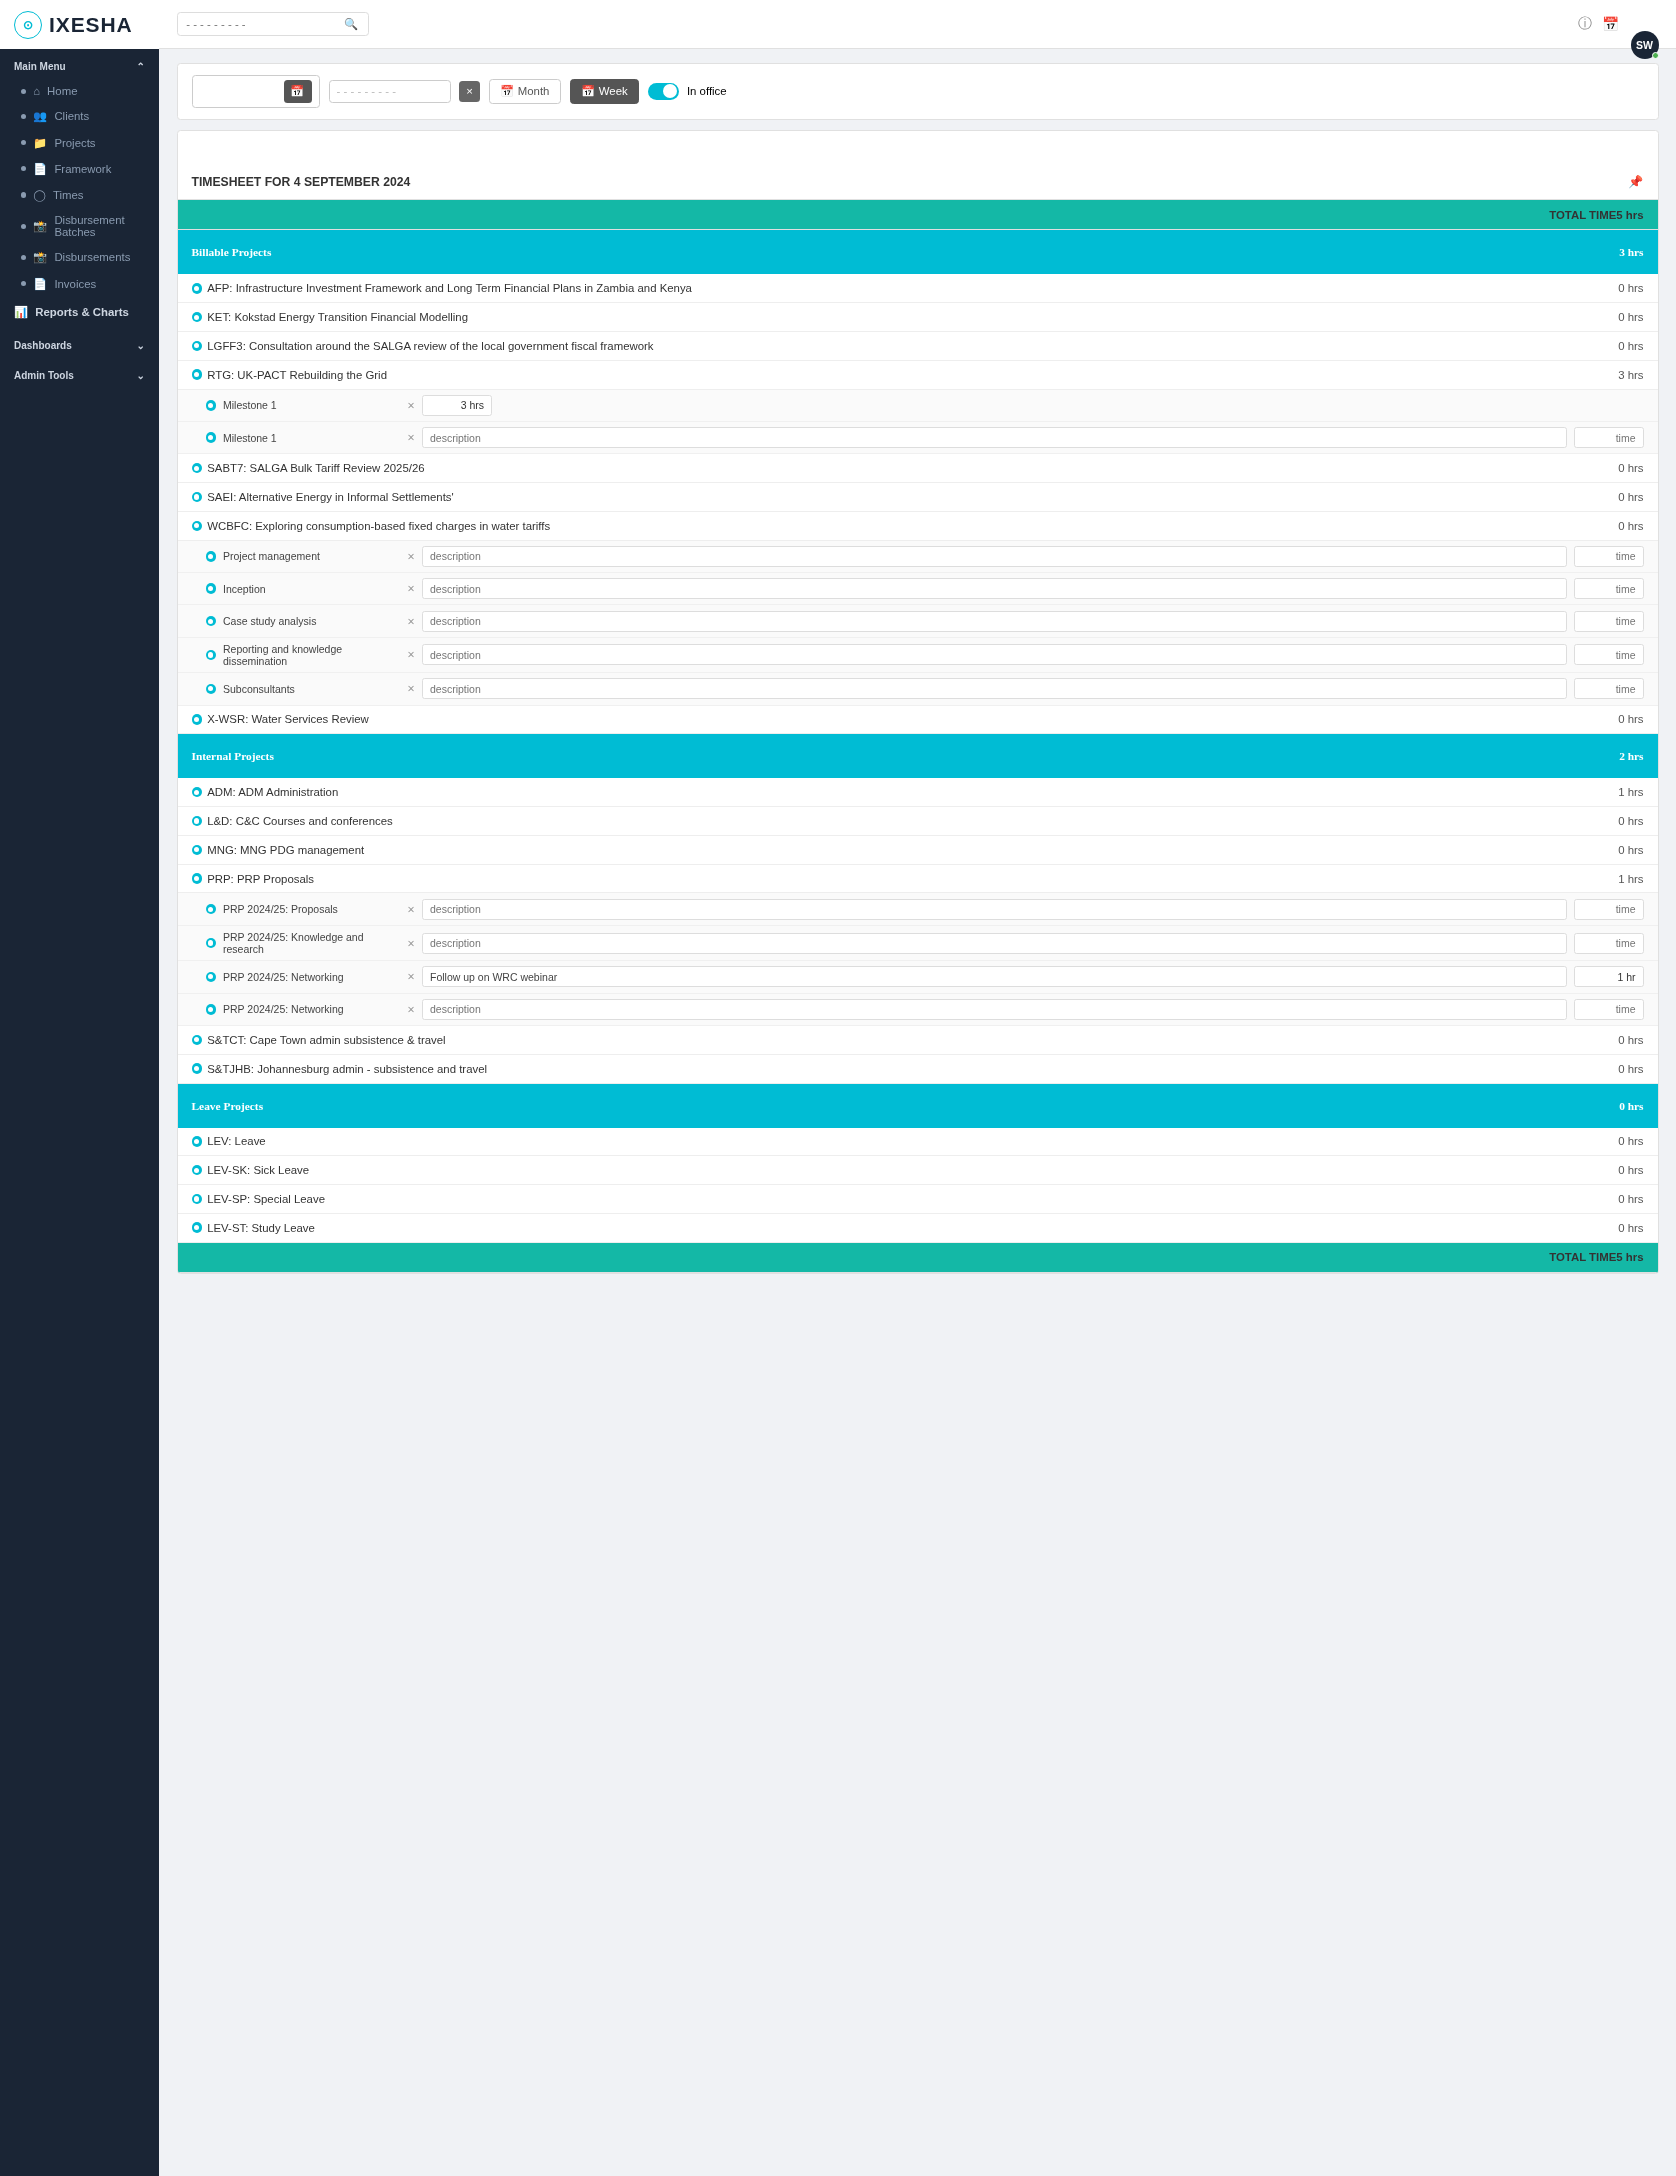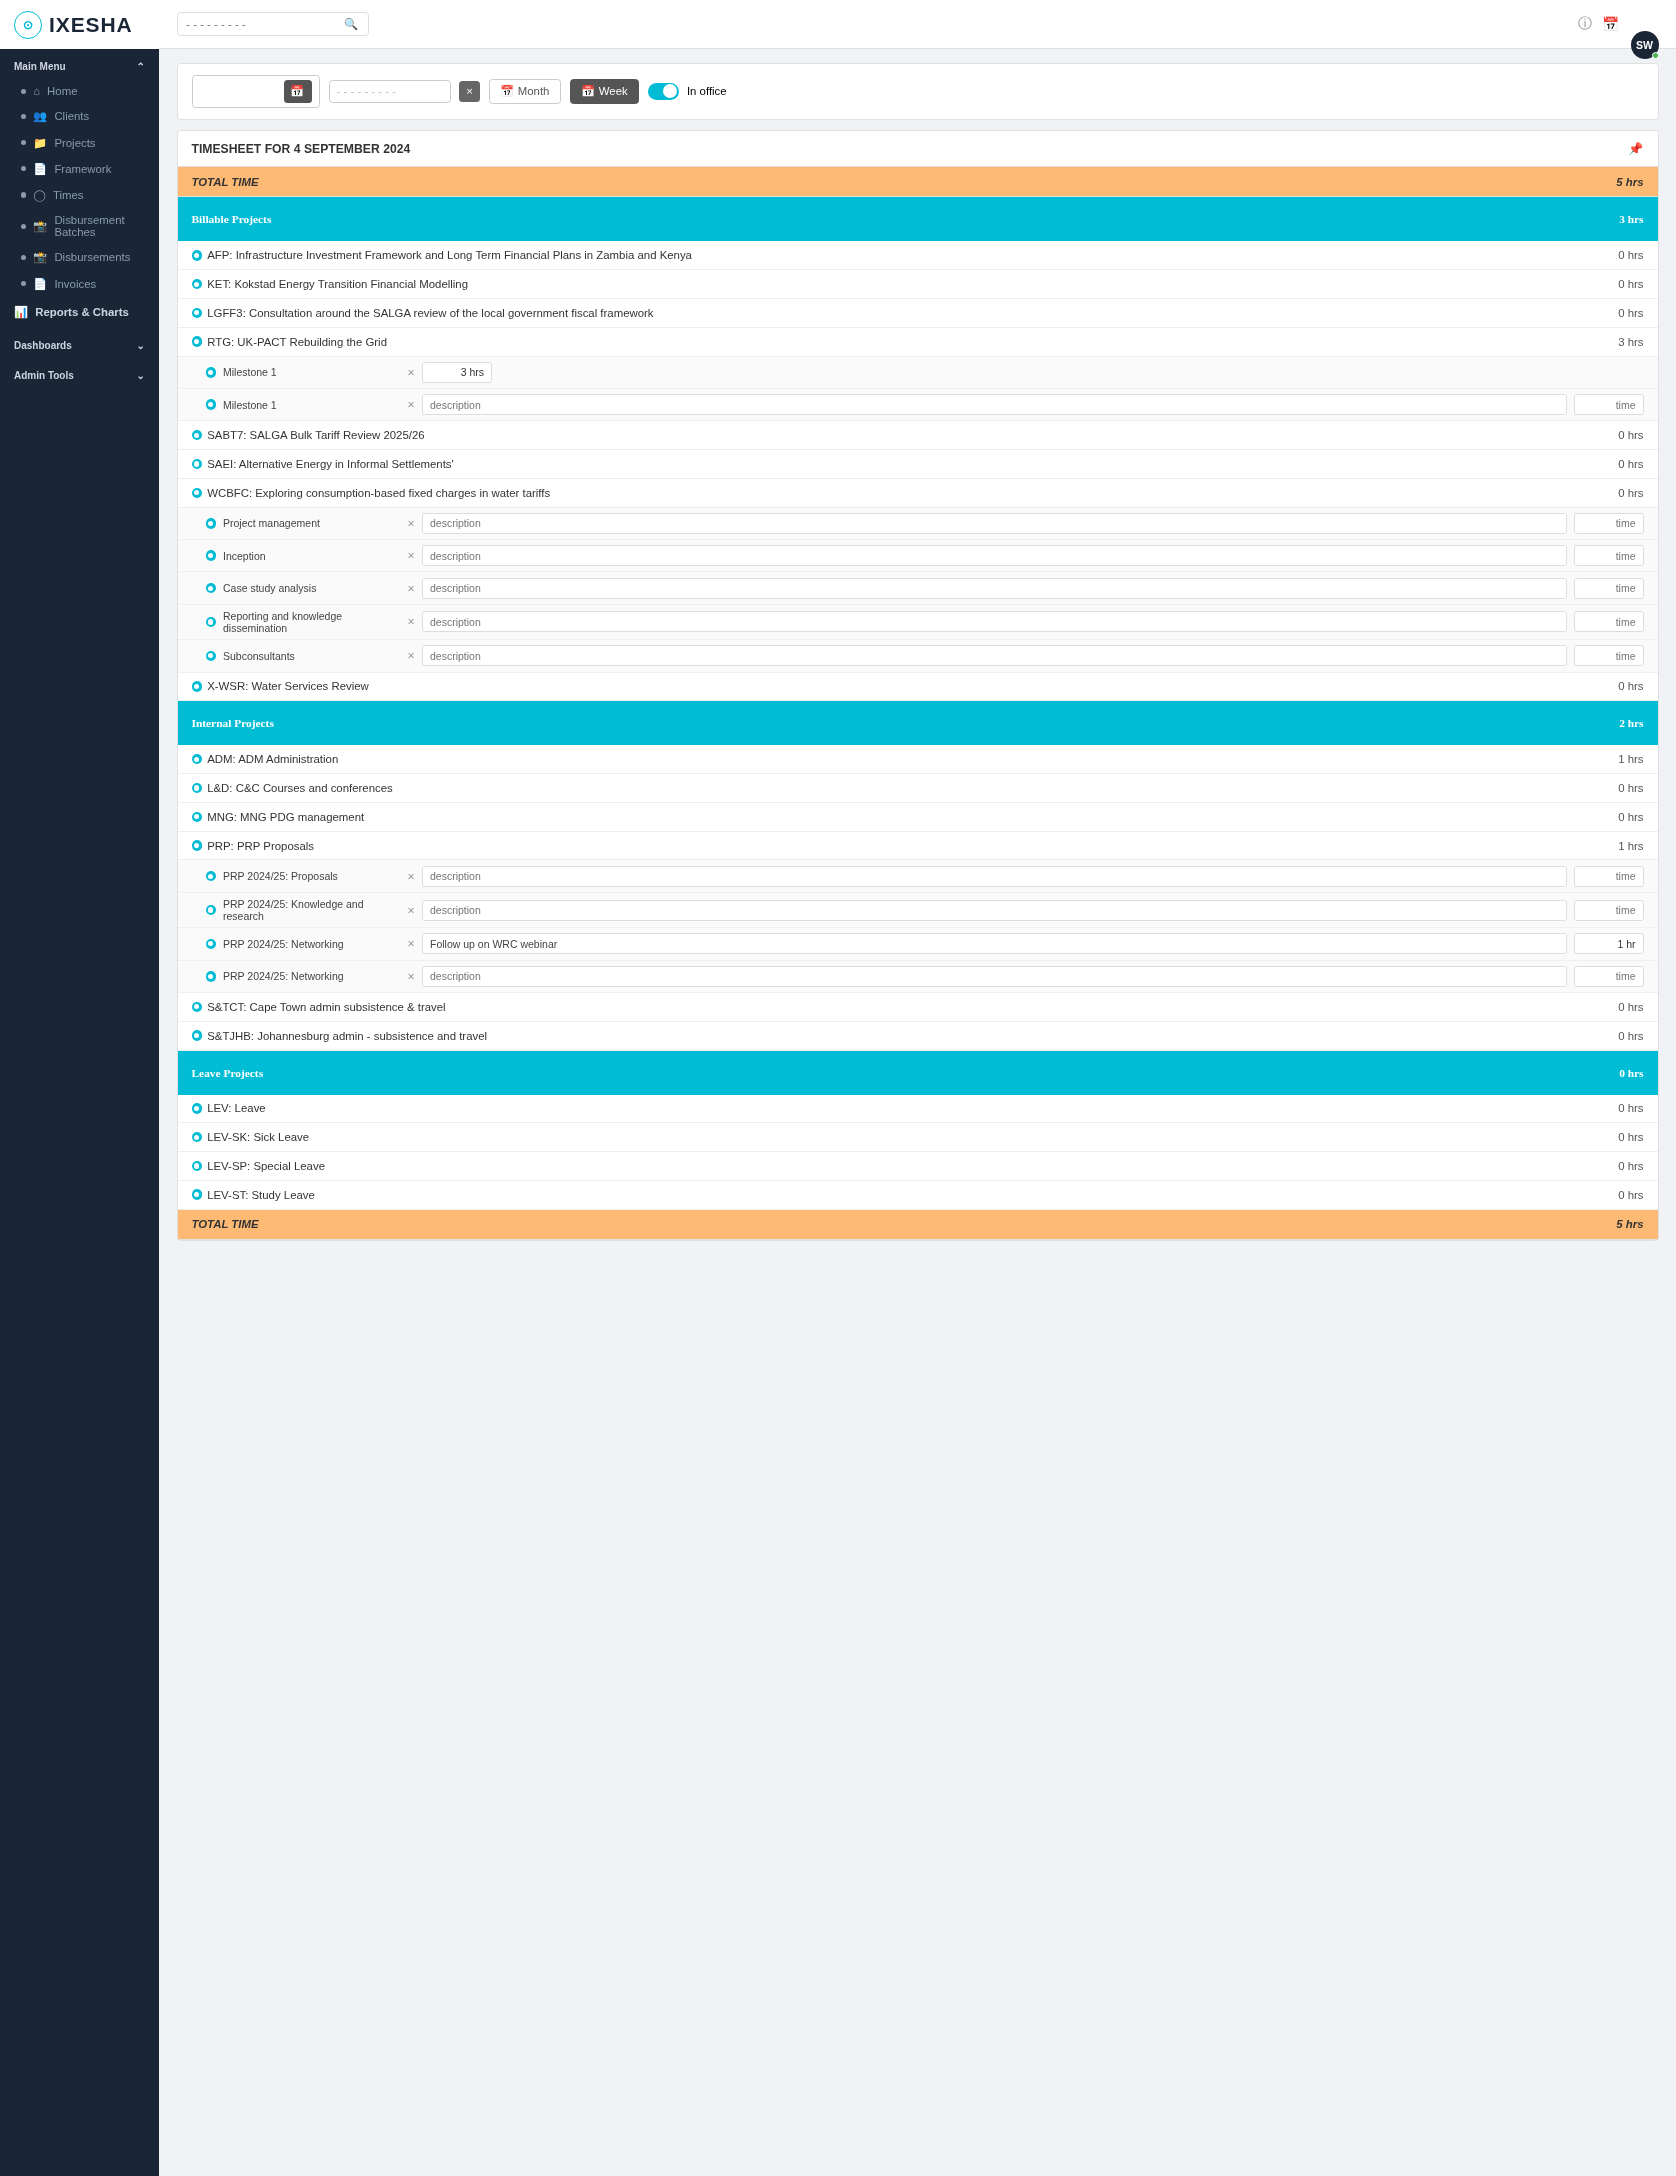--- a/index.html
+++ b/index.html
@@ -36,23 +36,23 @@
     .range-input { display: flex; align-items: center; border: 0.9px solid #ccc; border-radius: 3.5px; padding: 4.4px 7px; gap: 5.2px; font-size: 11.4px; color: #bbb; width: 122px; }
     .clear-btn { background: #666; color: #fff; border: none; border-radius: 3.5px; padding: 4.4px 7px; cursor: pointer; font-size: 11.4px; }
     .month-btn { background: #fff; color: #555; border: 0.9px solid #ccc; border-radius: 3.5px; padding: 4.4px 10.5px; cursor: pointer; font-size: 11.4px; display: flex; align-items: center; gap: 3.5px; }
     .week-btn { background: #555; color: #fff; border: 0.9px solid #555; border-radius: 3.5px; padding: 4.4px 10.5px; cursor: pointer; font-size: 11.4px; display: flex; align-items: center; gap: 3.5px; }
     .toggle-wrap { display: flex; align-items: center; gap: 8px; }
     .toggle { width: 31px; height: 17.5px; background: #00bcd4; border-radius: 8.7px; position: relative; cursor: pointer; }
     .toggle::after { content: ''; position: absolute; top: 1.7px; right: 1.7px; width: 14px; height: 14px; background: #fff; border-radius: 50%; }
 
     
     .timesheet { background: #fff; border-radius: 3.5px; border: 0.9px solid #e0e0e0; overflow: hidden; }
-    .timesheet-header { display: flex; align-items: center; justify-content: space-between; padding: 10.5px 14px; border-bottom: 0.9px solid #e0e0e0; }
+    .timesheet-header { display: flex; align-items: center; justify-content: space-between; padding: 10.5px 14px; border-bottom: 0.9px solid #e0e0e0; margin-top: 33px; }
     .timesheet-title { font-size: 12.2px; font-weight: 600; color: #333; }
-    .total-row { display: flex; align-items: center; justify-content: space-between; padding: 8.7px 14px; background: #fdba74; border-bottom: 0.9px solid #e0e0e0; font-style: italic; }
+    .total-row { display: flex; align-items: center; justify-content: flex-end; padding: 8.7px 14px; background: #14b8a6; border-bottom: 0.9px solid #e0e0e0; }
     .total-label { font-size: 11.4px; font-weight: 600; color: #333; text-transform: uppercase; }
     .total-value { font-size: 11.4px; font-weight: 600; color: #333; }
 
     .section-header { display: flex; align-items: center; justify-content: space-between; padding: 16px 14px; background: #00bcd4; color: #fff; font-family: Liberation Serif, serif; }
     .section-header.internal { background: #00bcd4; }
     .section-header.leave { background: #00bcd4; }
     .section-label { font-size: 11.4px; font-weight: 600; }
     .section-value { font-size: 11.4px; font-weight: 600; }
 
     .project-row { display: flex; align-items: center; justify-content: space-between; padding: 7.9px 14px; border-bottom: 0.9px solid #eee; background: #fff; }

